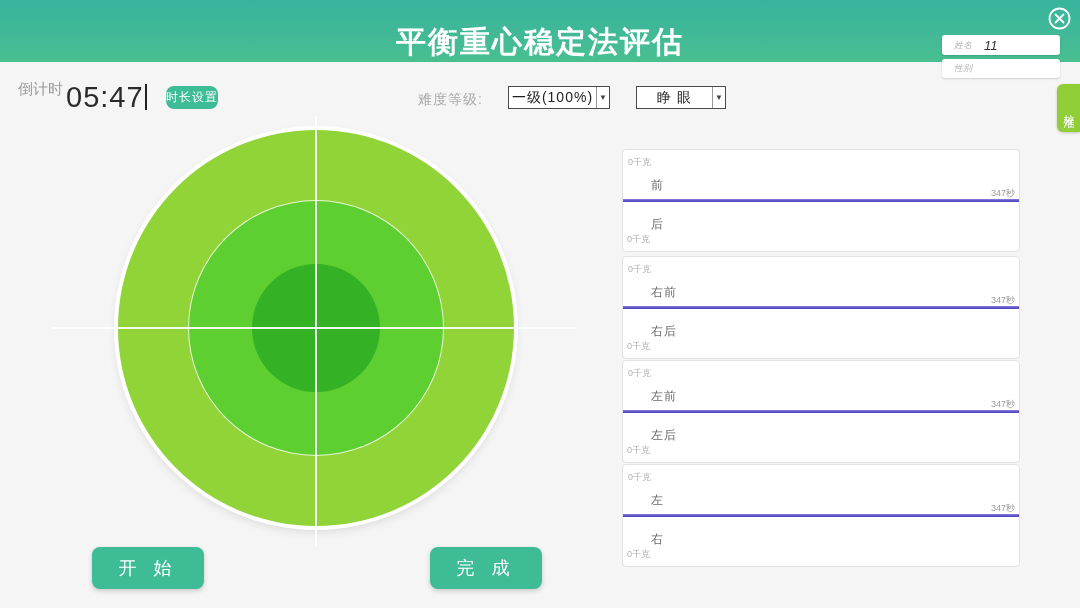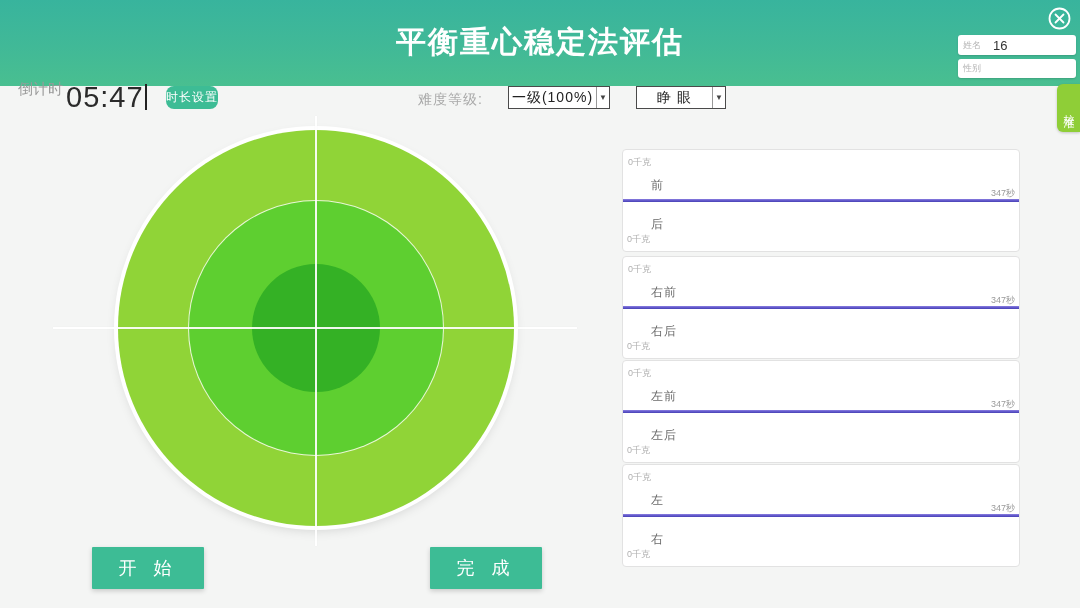--- a/index.html
+++ b/index.html
@@ -1,26 +1,26 @@
 <!DOCTYPE html>
 <html><head>
 <meta charset="utf-8">
 <style>
   html,body{margin:0;padding:0;background:#888;}
   *{box-sizing:border-box;font-family:"Liberation Sans","DejaVu Sans",sans-serif;}
   .stage{position:relative;width:1080px;height:608px;margin:0 auto;background:#f4f5f4;overflow:hidden;}
 
   
-  .header{position:absolute;left:0;top:0;width:1080px;height:86px;
+  .header{position:absolute;left:0;top:0;width:1080px;height:62px;
     background:linear-gradient(180deg,#38b49d 0%,#41b997 55%,#49bf90 100%);}
   .page-title{position:absolute;left:0;right:0;top:22px;text-align:center;
     color:#fff;font-size:30px;font-weight:bold;letter-spacing:2px;margin:0;}
   .close-btn{position:absolute;right:8px;top:6px;width:25px;height:25px;cursor:pointer;}
-  .hdr-field{position:absolute;right:4px;width:118px;height:20px;background:#fff;
-    border-radius:3px;display:flex;align-items:center;padding:0 5px;box-shadow:0 1px 2px rgba(0,0,0,.15);}
+  .hdr-field{position:absolute;right:20px;width:118px;height:20px;background:#fff;
+    border-radius:3px;display:flex;align-items:center;padding:0 12px;box-shadow:0 1px 2px rgba(0,0,0,.15);font-style:italic;}
   .hdr-field .f-label{font-size:9px;color:#b5b5b5;margin-right:12px;white-space:nowrap;}
   .hdr-field .f-value{font-size:13px;color:#333;}
   .field-name{top:35px;}
   .field-gender{top:59px;height:19px;}
 
   
   .countdown-label{position:absolute;left:18px;top:80px;font-size:15px;color:#9a9a9a;}
   .countdown-value{position:absolute;left:66px;top:80px;font-size:29px;color:#2a2a2a;
     letter-spacing:1px;font-family:"DejaVu Sans",sans-serif;}
   .caret{display:inline-block;width:2px;height:26px;background:#222;vertical-align:-3px;margin-left:1px;}
@@ -60,21 +60,21 @@
   .panel .dir-top{position:absolute;left:28px;top:27px;font-size:12px;color:#6b6b6b;letter-spacing:1px;}
   .panel .duration{position:absolute;right:4px;top:37px;font-size:9px;color:#9a9a9a;}
   .panel .weight-line{position:absolute;left:0;right:0;top:49px;height:3px;
     background:linear-gradient(180deg,#8c80e0 0%,#5b52c8 60%,#4a43b4 100%);}
   .panel .dir-bottom{position:absolute;left:28px;top:66px;font-size:12px;color:#6b6b6b;letter-spacing:1px;}
   .panel .weight-bottom{position:absolute;left:4px;bottom:5px;font-size:9px;color:#b0b0b0;}
   .panel-1{top:117px;} .panel-2{top:224px;} .panel-3{top:328px;} .panel-4{top:432px;}
 
   
   .action-btn{position:absolute;top:547px;width:112px;height:42px;background:#3dbc95;
-    color:#fff;font-size:18px;letter-spacing:6px;border:none;border-radius:1px;cursor:pointer;
+    color:#fff;font-size:18px;letter-spacing:6px;border:none;border-radius:8px;cursor:pointer;
     box-shadow:0 2px 5px rgba(0,0,0,.18);display:flex;align-items:center;justify-content:center;}
   .btn-start{left:92px;} .btn-finish{left:430px;}
 </style>
 </head>
 <body>
 
 <div class="stage">
 
   <div class="header">
     <h1 class="page-title">平衡重心稳定法评估</h1>
@@ -82,21 +82,21 @@
     <div class="close-btn">
       <svg width="25" height="25" viewBox="0 0 25 25">
         <circle cx="12.5" cy="12.5" r="10" fill="none" stroke="#ffffff" stroke-width="1.8"></circle>
         <line x1="8.5" y1="8.5" x2="16.5" y2="16.5" stroke="#ffffff" stroke-width="1.8" stroke-linecap="round"></line>
         <line x1="16.5" y1="8.5" x2="8.5" y2="16.5" stroke="#ffffff" stroke-width="1.8" stroke-linecap="round"></line>
       </svg>
     </div>
 
     <div class="hdr-field field-name">
       <span class="f-label">姓名</span>
-      <span class="f-value">16</span>
+      <span class="f-value">11</span>
     </div>
     <div class="hdr-field field-gender">
       <span class="f-label">性别</span>
       <span class="f-value"></span>
     </div>
   </div>
 
   <span class="countdown-label">倒计时</span>
   <div class="countdown-value"><span>05:47</span><span class="caret"></span></div>
   <button class="duration-btn">时长设置</button>

